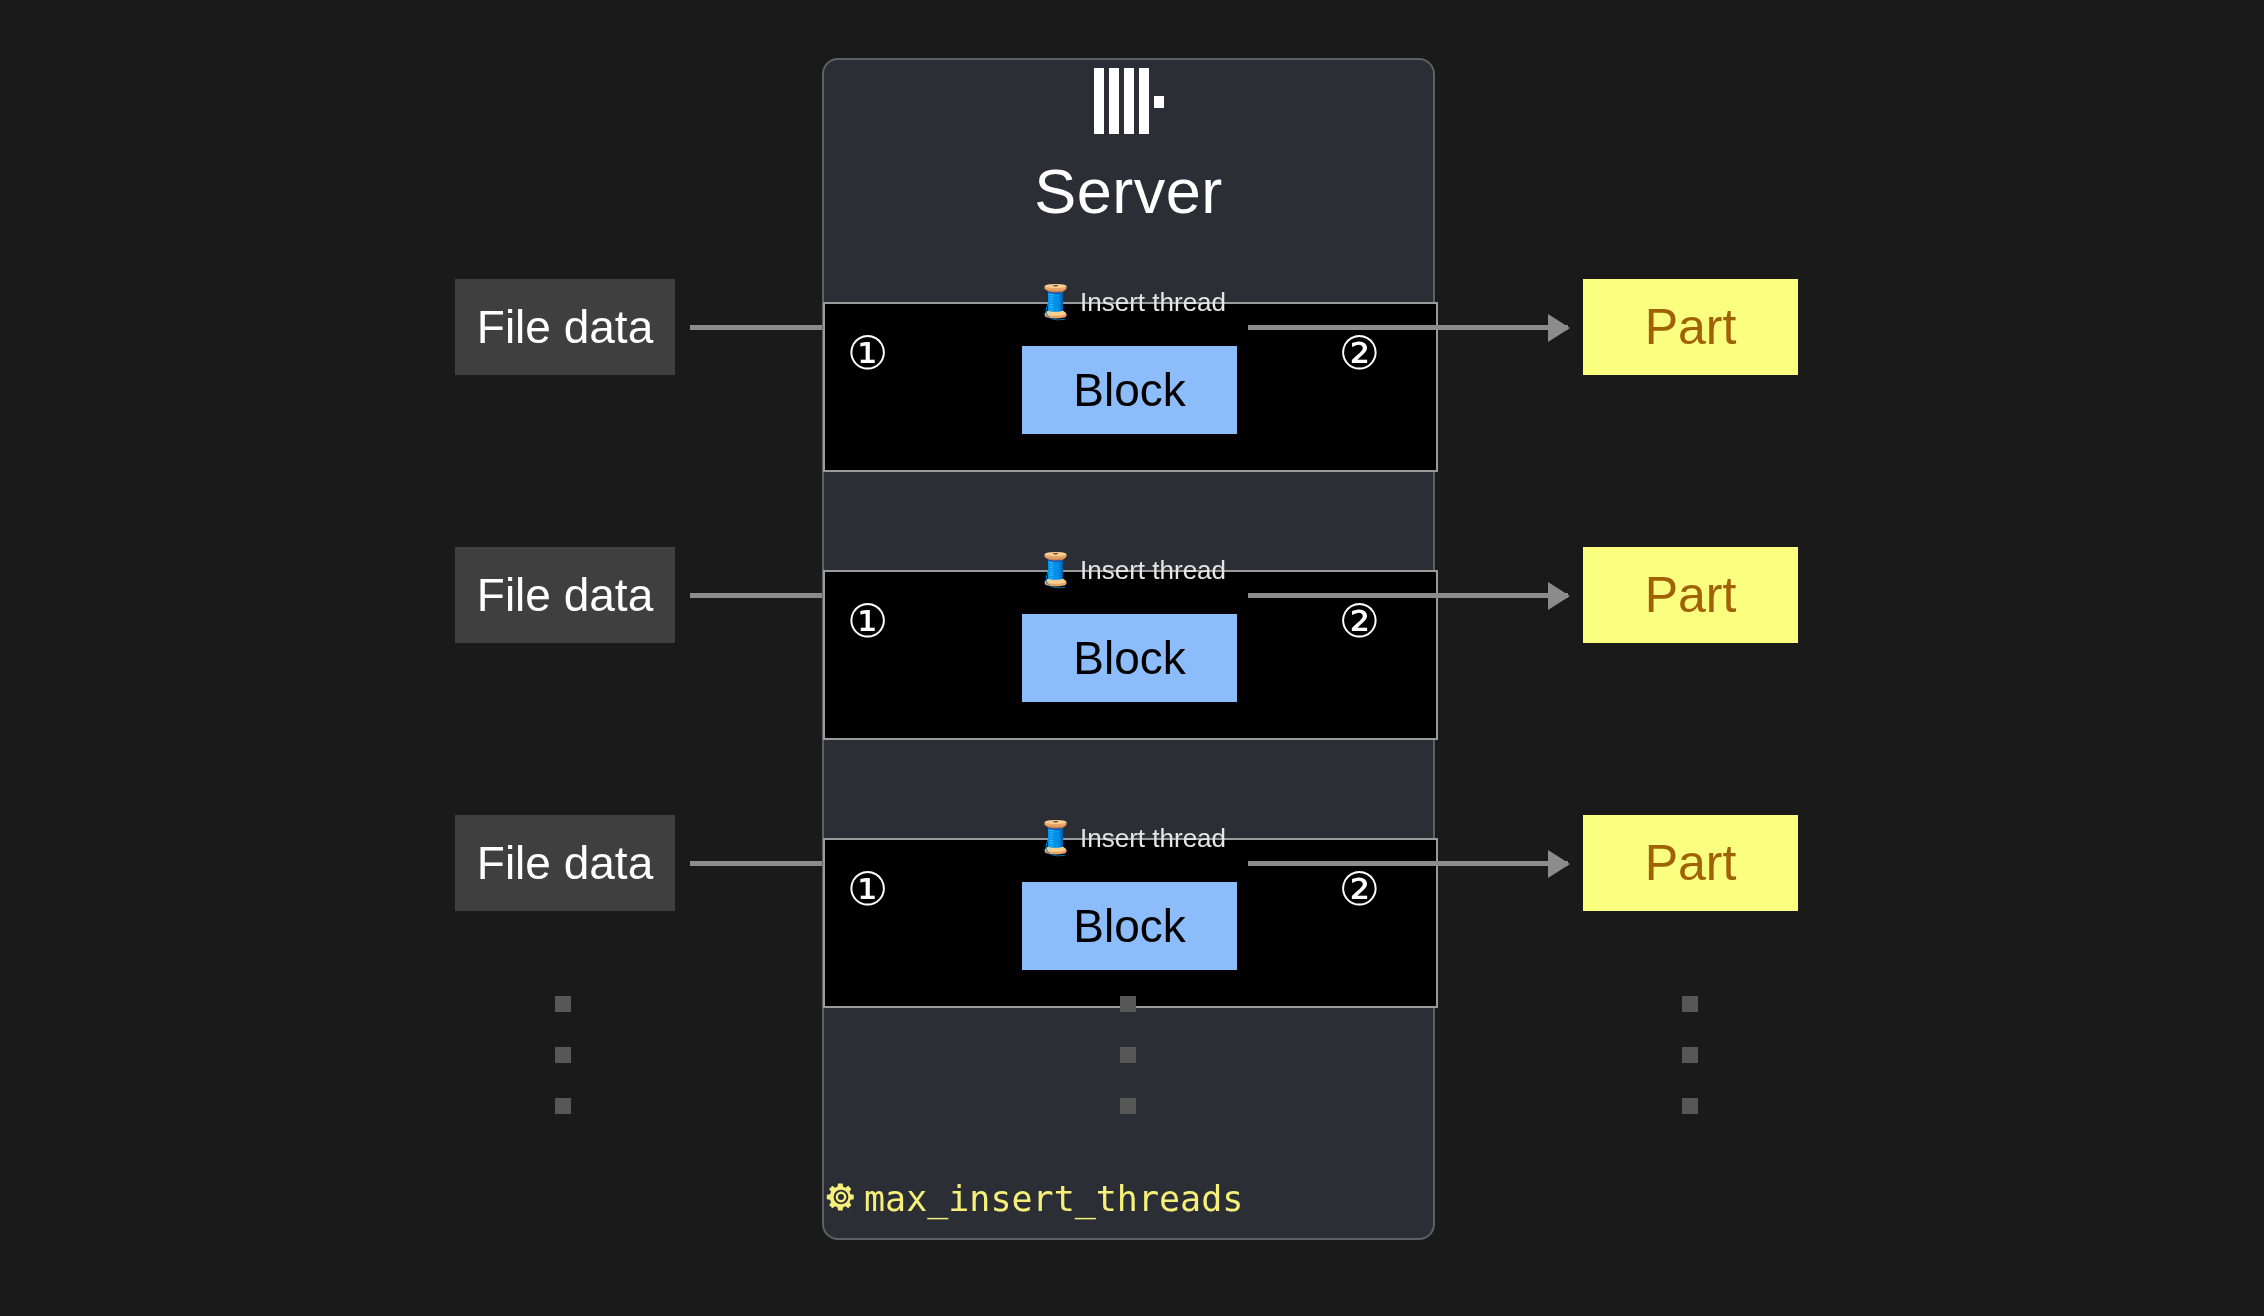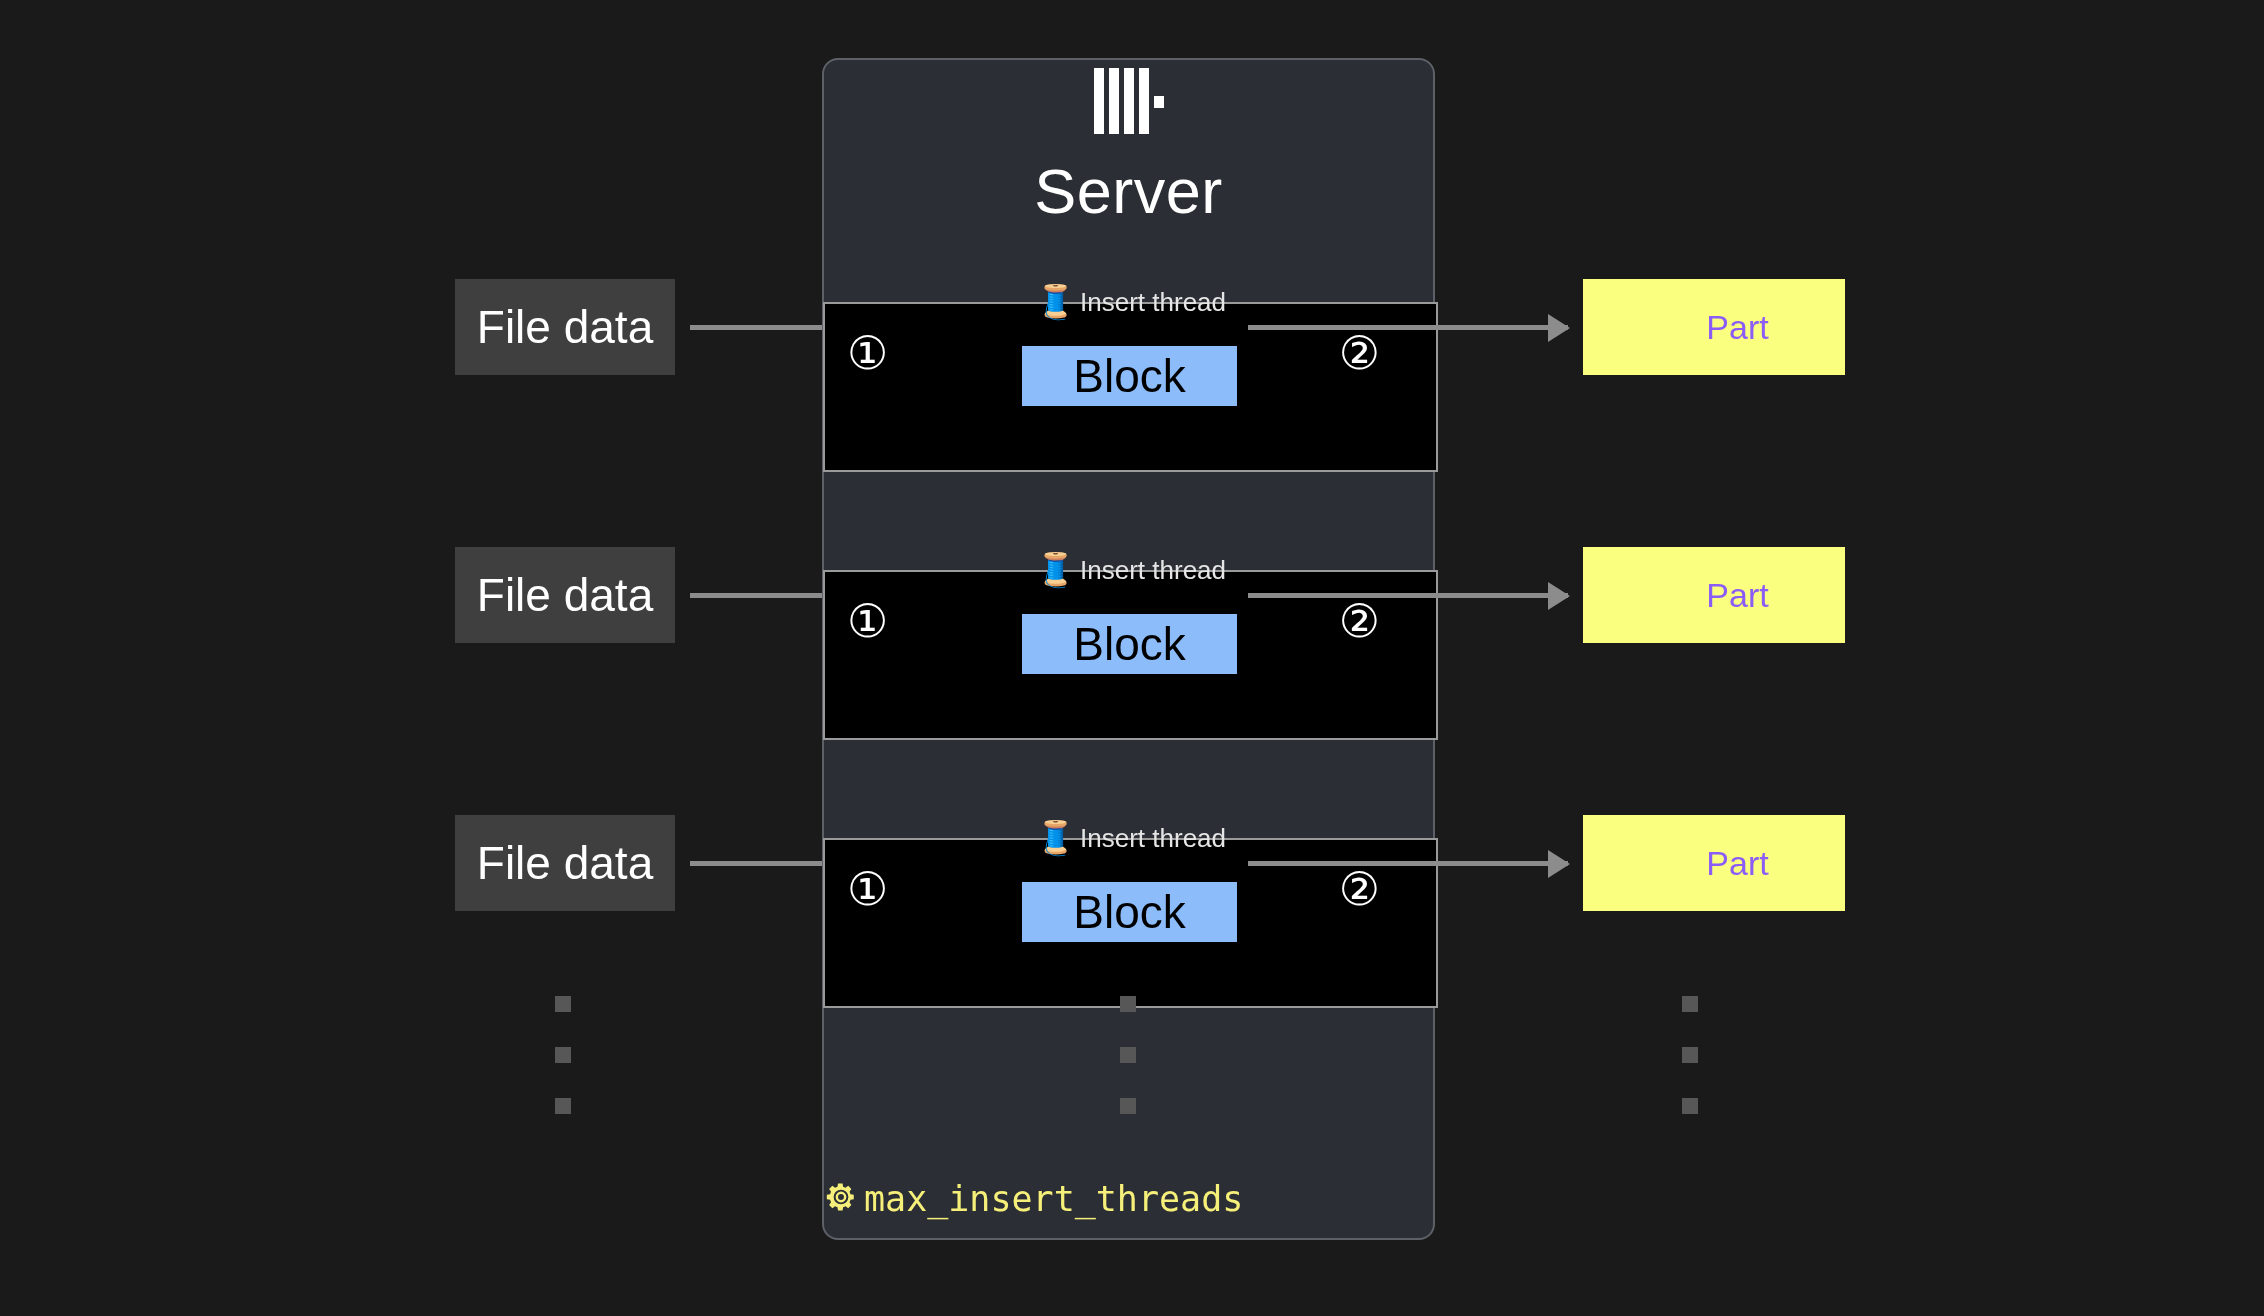--- a/index.html
+++ b/index.html
@@ -102,21 +102,21 @@
     top: 26px;
   }
   .step-num.left  { left: 22px; }
   .step-num.right { right: 56px; }
 
   .block-box {
     position: absolute;
     left: 197px;
     top: 42px;
     width: 215px;
-    height: 60px;
+    height: 88px;
     background: #8cbdfa;
     color: #000000;
     display: flex;
     align-items: center;
     justify-content: center;
     font-size: 46px;
     box-sizing: border-box;
   }
 
   
@@ -131,26 +131,25 @@
     align-items: center;
     justify-content: center;
     font-size: 46px;
   }
   .part-box {
     position: absolute;
     left: 1583px;
     width: 215px;
     height: 96px;
     background: #faff80;
-    color: #8b5cf6;
+    color: #a16207;
     display: flex;
     align-items: center;
     justify-content: center;
-    font-size: 34px;
-    padding-left: 47px;
+    font-size: 50px;
   }
   .row-a { top: 279px; }
   .row-b { top: 547px; }
   .row-c { top: 815px; }
 
   
   .arrow {
     position: absolute;
     height: 5px;
     background: #8c8c8c;

